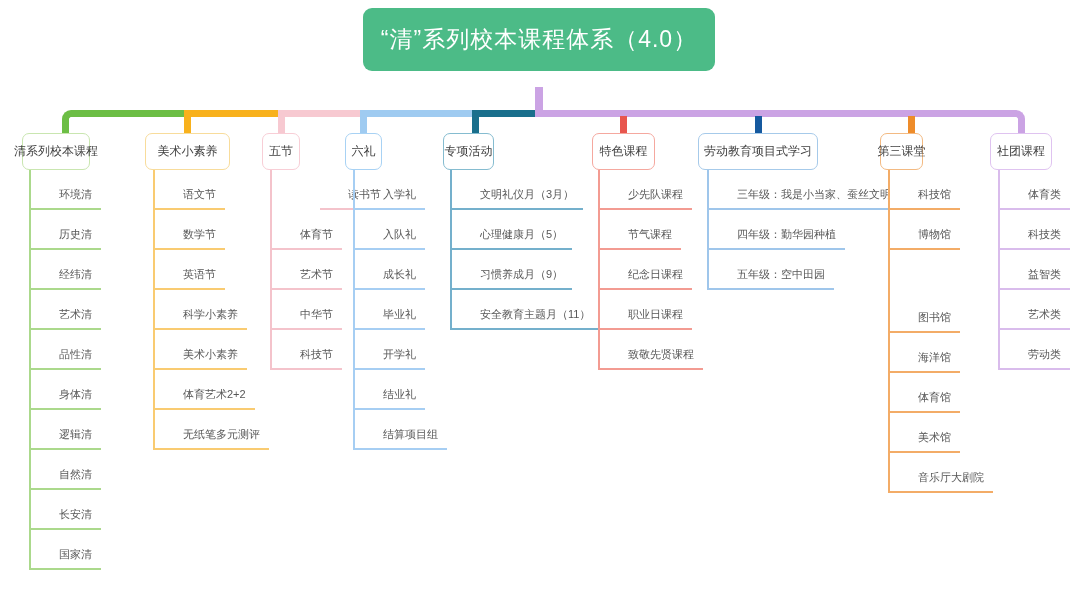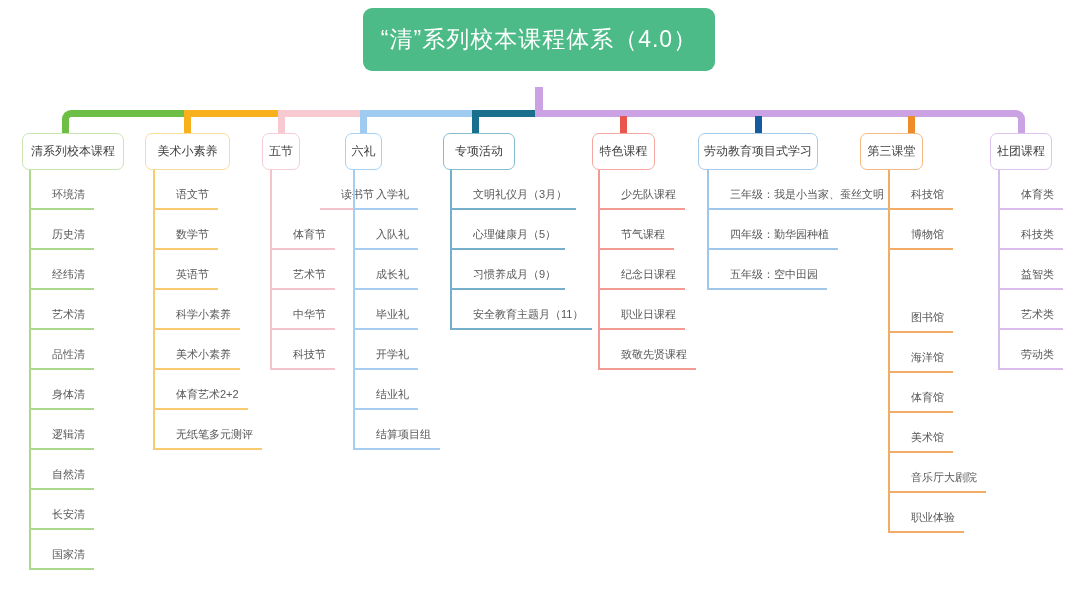--- a/index.html
+++ b/index.html
@@ -8,21 +8,21 @@
   .title-box{position:absolute;left:363px;top:8px;width:352px;height:63px;
              box-sizing:border-box;border-radius:9px;color:#ffffff;font-size:23px;
              font-weight:500;display:flex;align-items:center;justify-content:center;
              letter-spacing:1px;cursor:default;}
   .branch-box{position:absolute;top:133px;height:37px;box-sizing:border-box;
               border:1px solid #ccc;border-radius:7px;background:#fff;
               display:flex;align-items:center;justify-content:center;
               font-size:12px;color:#3f3f3f;white-space:nowrap;cursor:default;}
   .leaves{position:absolute;top:170px;border-left:2px solid #ccc;}
   .leaf{height:40px;box-sizing:border-box;display:flex;align-items:flex-end;
-        padding:0 9px 6px 21px;border-bottom:2px solid #ccc;font-size:11px;
+        padding:0 9px 6px 28px;border-bottom:2px solid #ccc;font-size:11px;
         color:#575757;white-space:nowrap;width:max-content;cursor:default;}
 </style>
 </head>
 <body>
 
 <div class="canvas">
   <div class="title-box" style="background: rgb(76, 187, 135);">“清”系列校本课程体系（4.0）</div>
   <div id="connectors">
       <div style="left: 535px; top: 87px; width: 8px; height: 30px; background: rgb(203, 163, 228); position: absolute;"></div>
       <div style="left: 62px; top: 110px; width: 122px; height: 24px; border-left: 7px solid rgb(108, 190, 69); border-top: 7px solid rgb(108, 190, 69); border-top-left-radius: 9px; box-sizing: border-box; position: absolute;"></div>
@@ -33,21 +33,21 @@
       <div style="left: 184px; top: 110px; width: 7px; height: 24px; background: rgb(248, 177, 28); position: absolute;"></div>
       <div style="left: 277.5px; top: 110px; width: 7px; height: 24px; background: rgb(247, 201, 209); position: absolute;"></div>
       <div style="left: 360px; top: 110px; width: 7px; height: 24px; background: rgb(159, 203, 241); position: absolute;"></div>
       <div style="left: 472px; top: 110px; width: 7px; height: 24px; background: rgb(26, 111, 140); position: absolute;"></div>
       <div style="left: 543px; top: 110px; width: 481.5px; height: 24px; border-right: 7px solid rgb(203, 163, 228); border-top: 7px solid rgb(203, 163, 228); border-top-right-radius: 9px; box-sizing: border-box; position: absolute;"></div>
       <div style="left: 620px; top: 116px; width: 7px; height: 18px; background: rgb(232, 86, 78); position: absolute;"></div>
       <div style="left: 754.5px; top: 116px; width: 7px; height: 18px; background: rgb(21, 89, 159); position: absolute;"></div>
       <div style="left: 908px; top: 116px; width: 7px; height: 18px; background: rgb(238, 140, 42); position: absolute;"></div>
     </div>
   <div id="columns">
-      <div class="branch-box" style="left: 22px; width: 102px; border-color: rgb(201, 230, 176);">清系列校本课程</div>
+      <div class="branch-box" style="left: 22px; width: 68px; border-color: rgb(201, 230, 176);">清系列校本课程</div>
       <div class="leaves" style="left: 29px; border-left-color: rgb(171, 217, 140);">
         <div class="leaf" style="border-bottom-color: rgb(171, 217, 140);">环境清</div>
         <div class="leaf" style="border-bottom-color: rgb(171, 217, 140);">历史清</div>
         <div class="leaf" style="border-bottom-color: rgb(171, 217, 140);">经纬清</div>
         <div class="leaf" style="border-bottom-color: rgb(171, 217, 140);">艺术清</div>
         <div class="leaf" style="border-bottom-color: rgb(171, 217, 140);">品性清</div>
         <div class="leaf" style="border-bottom-color: rgb(171, 217, 140);">身体清</div>
         <div class="leaf" style="border-bottom-color: rgb(171, 217, 140);">逻辑清</div>
         <div class="leaf" style="border-bottom-color: rgb(171, 217, 140);">自然清</div>
         <div class="leaf" style="border-bottom-color: rgb(171, 217, 140);">长安清</div>
@@ -74,51 +74,50 @@
       <div class="branch-box" style="left: 345px; width: 37px; border-color: rgb(168, 210, 244);">六礼</div>
       <div class="leaves" style="left: 353px; border-left-color: rgb(166, 206, 243);">
         <div class="leaf" style="border-bottom-color: rgb(166, 206, 243);">入学礼</div>
         <div class="leaf" style="border-bottom-color: rgb(166, 206, 243);">入队礼</div>
         <div class="leaf" style="border-bottom-color: rgb(166, 206, 243);">成长礼</div>
         <div class="leaf" style="border-bottom-color: rgb(166, 206, 243);">毕业礼</div>
         <div class="leaf" style="border-bottom-color: rgb(166, 206, 243);">开学礼</div>
         <div class="leaf" style="border-bottom-color: rgb(166, 206, 243);">结业礼</div>
         <div class="leaf" style="border-bottom-color: rgb(166, 206, 243);">结算项目组</div>
       </div>
-      <div class="branch-box" style="left: 443px; width: 72px; border-color: rgb(133, 188, 208);">专项活动</div>
+      <div class="branch-box" style="left: 443px; width: 51px; border-color: rgb(133, 188, 208);">专项活动</div>
       <div class="leaves" style="left: 450px; border-left-color: rgb(116, 176, 204);">
         <div class="leaf" style="border-bottom-color: rgb(116, 176, 204);">文明礼仪月（3月）</div>
         <div class="leaf" style="border-bottom-color: rgb(116, 176, 204);">心理健康月（5）</div>
         <div class="leaf" style="border-bottom-color: rgb(116, 176, 204);">习惯养成月（9）</div>
         <div class="leaf" style="border-bottom-color: rgb(116, 176, 204);">安全教育主题月（11）</div>
       </div>
       <div class="branch-box" style="left: 592px; width: 63px; border-color: rgb(245, 168, 159);">特色课程</div>
       <div class="leaves" style="left: 598px; border-left-color: rgb(243, 155, 146);">
         <div class="leaf" style="border-bottom-color: rgb(243, 155, 146);">少先队课程</div>
         <div class="leaf" style="border-bottom-color: rgb(243, 155, 146);">节气课程</div>
         <div class="leaf" style="border-bottom-color: rgb(243, 155, 146);">纪念日课程</div>
         <div class="leaf" style="border-bottom-color: rgb(243, 155, 146);">职业日课程</div>
         <div class="leaf" style="border-bottom-color: rgb(243, 155, 146);">致敬先贤课程</div>
       </div>
       <div class="branch-box" style="left: 698px; width: 120px; border-color: rgb(166, 202, 234);">劳动教育项目式学习</div>
       <div class="leaves" style="left: 707px; border-left-color: rgb(159, 198, 235);">
         <div class="leaf" style="border-bottom-color: rgb(159, 198, 235);">三年级：我是小当家、蚕丝文明</div>
         <div class="leaf" style="border-bottom-color: rgb(159, 198, 235);">四年级：勤华园种植</div>
         <div class="leaf" style="border-bottom-color: rgb(159, 198, 235);">五年级：空中田园</div>
       </div>
-      <div class="branch-box" style="left: 860px; width: 63px; border-color: rgb(243, 186, 130);">第三课堂</div>
+      <div class="branch-box" style="left: 880px; width: 43px; border-color: rgb(243, 186, 130);">第三课堂</div>
       <div class="leaves" style="left: 888px; border-left-color: rgb(243, 172, 103);">
         <div class="leaf" style="border-bottom-color: rgb(243, 172, 103);">科技馆</div>
         <div class="leaf" style="border-bottom-color: rgb(243, 172, 103);">博物馆</div>
         <div class="leaf" style="border-bottom-color: rgb(243, 172, 103); margin-top: 43px;">图书馆</div>
         <div class="leaf" style="border-bottom-color: rgb(243, 172, 103);">海洋馆</div>
         <div class="leaf" style="border-bottom-color: rgb(243, 172, 103);">体育馆</div>
         <div class="leaf" style="border-bottom-color: rgb(243, 172, 103);">美术馆</div>
         <div class="leaf" style="border-bottom-color: rgb(243, 172, 103);">音乐厅大剧院</div>
-        <div class="leaf" style="border-bottom-color: rgb(243, 172, 103);">职业体验</div>
       </div>
       <div class="branch-box" style="left: 990px; width: 62px; border-color: rgb(223, 195, 240);">社团课程</div>
       <div class="leaves" style="left: 998px; border-left-color: rgb(217, 188, 236);">
         <div class="leaf" style="border-bottom-color: rgb(217, 188, 236);">体育类</div>
         <div class="leaf" style="border-bottom-color: rgb(217, 188, 236);">科技类</div>
         <div class="leaf" style="border-bottom-color: rgb(217, 188, 236);">益智类</div>
         <div class="leaf" style="border-bottom-color: rgb(217, 188, 236);">艺术类</div>
         <div class="leaf" style="border-bottom-color: rgb(217, 188, 236);">劳动类</div>
       </div>
     </div>

